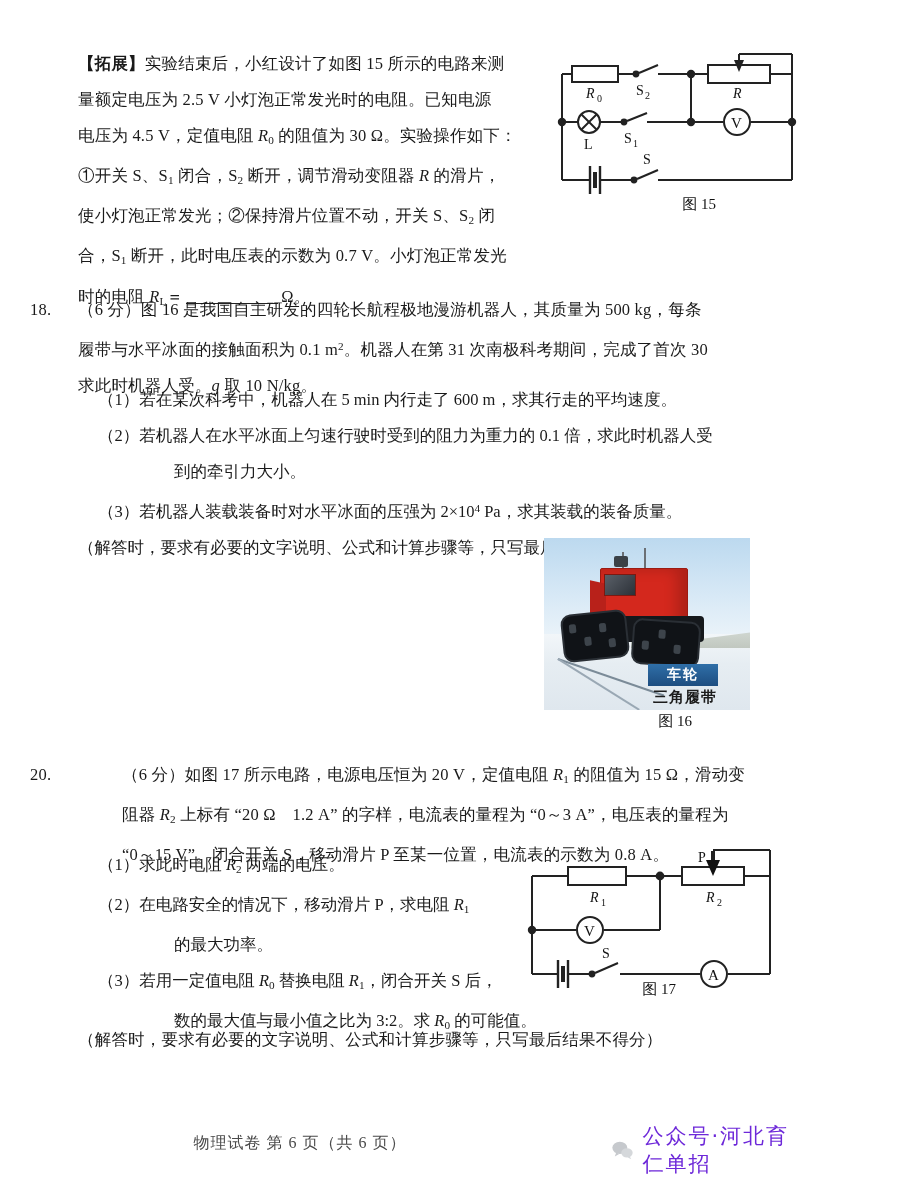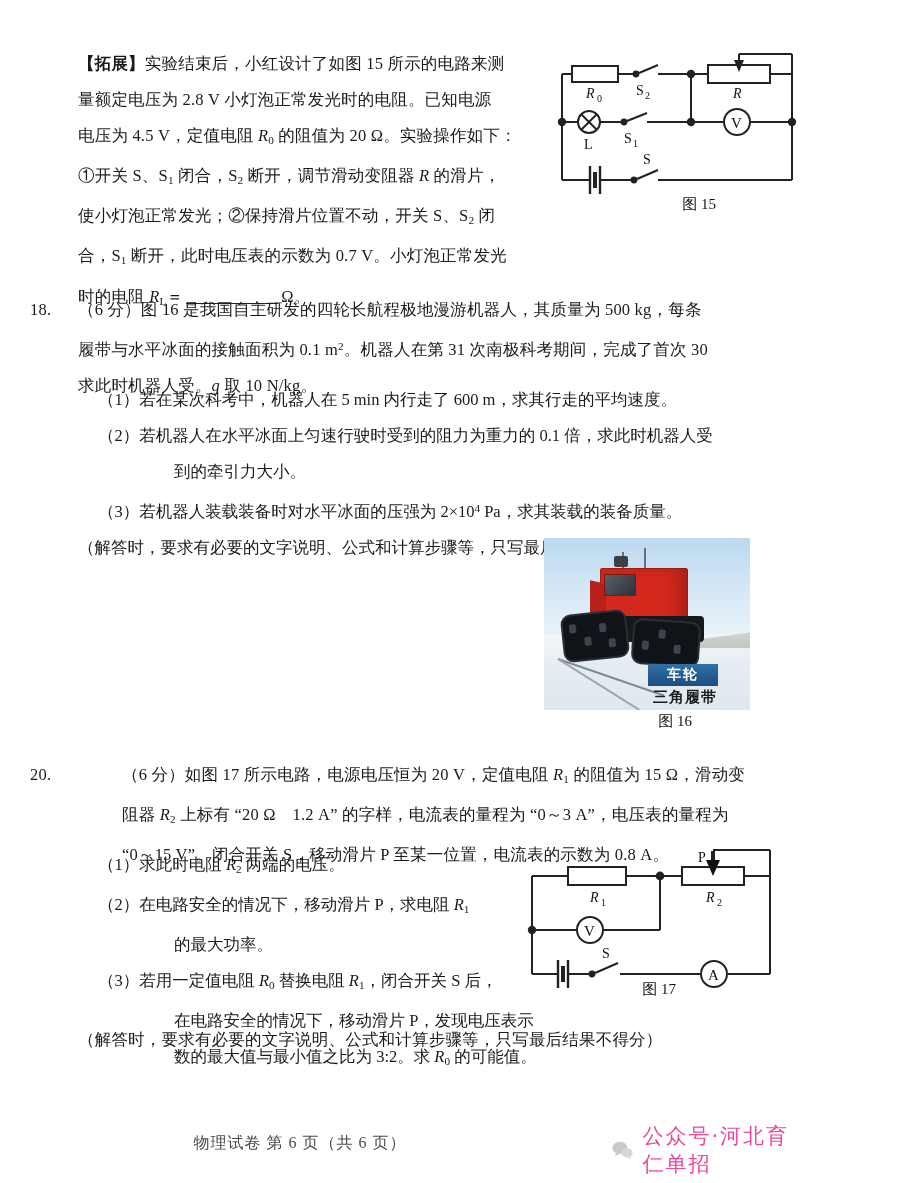--- a/index.html
+++ b/index.html
@@ -108,37 +108,37 @@
   #fig17-wrap{left:524px;top:848px;width:270px;height:165px;}
 
   
   #footer{
     position:absolute;left:0;top:1133px;width:600px;text-align:center;
     font-size:16px;color:#4a4a4a;letter-spacing:1px;
   }
   #watermark{
     position:absolute;left:612px;top:1122px;
     display:flex;align-items:center;gap:9px;
-    color:#ec4899;font-size:21px;letter-spacing:2px;
+    color:#6d28d9;font-size:21px;letter-spacing:2px;
     font-family:"DejaVu Sans","Liberation Sans",sans-serif;
   }
   .wechat-glyph{display:block;}
 </style>
 </head>
 <body>
 
 <div class="page">
 
   <div class="blk para" id="ext-block">
     <div>
       <span class="bold">【拓展】</span><span>实验结束后，小红设计了如图 15 所示的电路来测</span>
     </div>
-    <div>量额定电压为 2.8 V 小灯泡正常发光时的电阻。已知电源</div>
-    <div>
-      <span>电压为 4.5 V，定值电阻 </span><span class="it">R</span><sub>0</sub><span> 的阻值为 20 Ω。实验操作如下：</span>
+    <div>量额定电压为 2.5 V 小灯泡正常发光时的电阻。已知电源</div>
+    <div>
+      <span>电压为 4.5 V，定值电阻 </span><span class="it">R</span><sub>0</sub><span> 的阻值为 30 Ω。实验操作如下：</span>
     </div>
     <div>
       <span>①开关 S、S</span><sub>1</sub><span> 闭合，S</span><sub>2</sub><span> 断开，调节滑动变阻器 </span><span class="it">R</span><span> 的滑片，</span>
     </div>
     <div>
       <span>使小灯泡正常发光；②保持滑片位置不动，开关 S、S</span><sub>2</sub><span> 闭</span>
     </div>
     <div>
       <span>合，S</span><sub>1</sub><span> 断开，此时电压表的示数为 0.7 V。小灯泡正常发光</span>
     </div>
@@ -293,21 +293,20 @@
   <div class="blk" id="q20-subs">
     <div class="sub-item">
       <span>（1）求此时电阻 </span><span class="it">R</span><sub>2</sub><span> 两端的电压。</span>
     </div>
     <div class="sub-item">
       <span>（2）在电路安全的情况下，移动滑片 P，求电阻 </span><span class="it">R</span><sub>1</sub>
       <div style="text-indent:0;padding-left:38px;">的最大功率。</div>
     </div>
     <div class="sub-item">
       <span>（3）若用一定值电阻 </span><span class="it">R</span><sub>0</sub><span> 替换电阻 </span><span class="it">R</span><sub>1</sub><span>，闭合开关 S 后，</span>
-      <div style="text-indent:0;padding-left:38px;">在电路安全的情况下，移动滑片 P，发现电压表示</div>
       <div style="text-indent:0;padding-left:38px;">
         <span>数的最大值与最小值之比为 3:2。求 </span><span class="it">R</span><sub>0</sub><span> 的可能值。</span>
       </div>
     </div>
   </div>
 
   <div class="blk para" id="q20-note">（解答时，要求有必要的文字说明、公式和计算步骤等，只写最后结果不得分）</div>
 
   <div class="blk" id="fig17-wrap">
     <svg class="circuit" width="270" height="145" viewBox="0 0 270 145">

